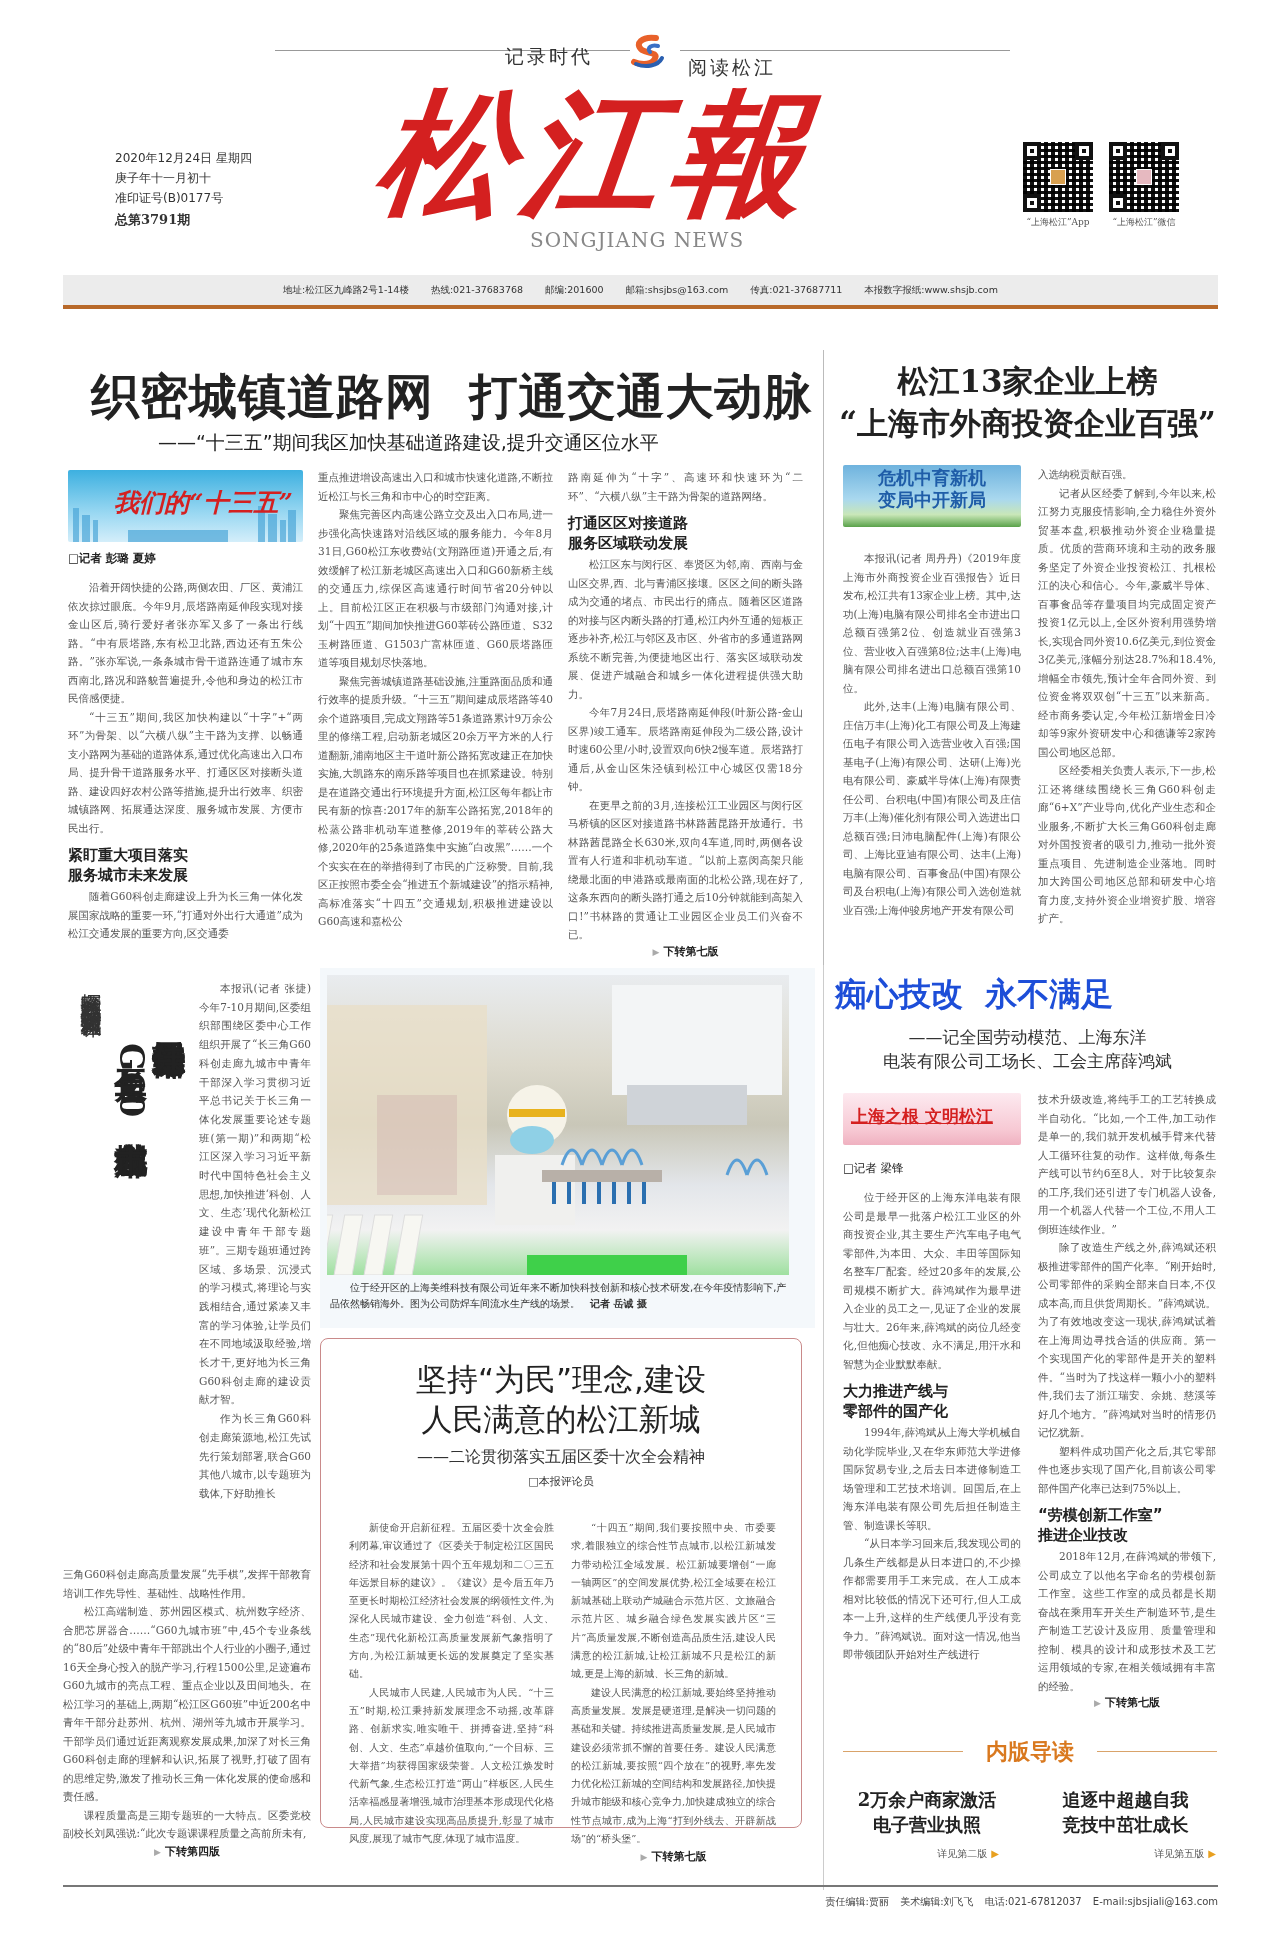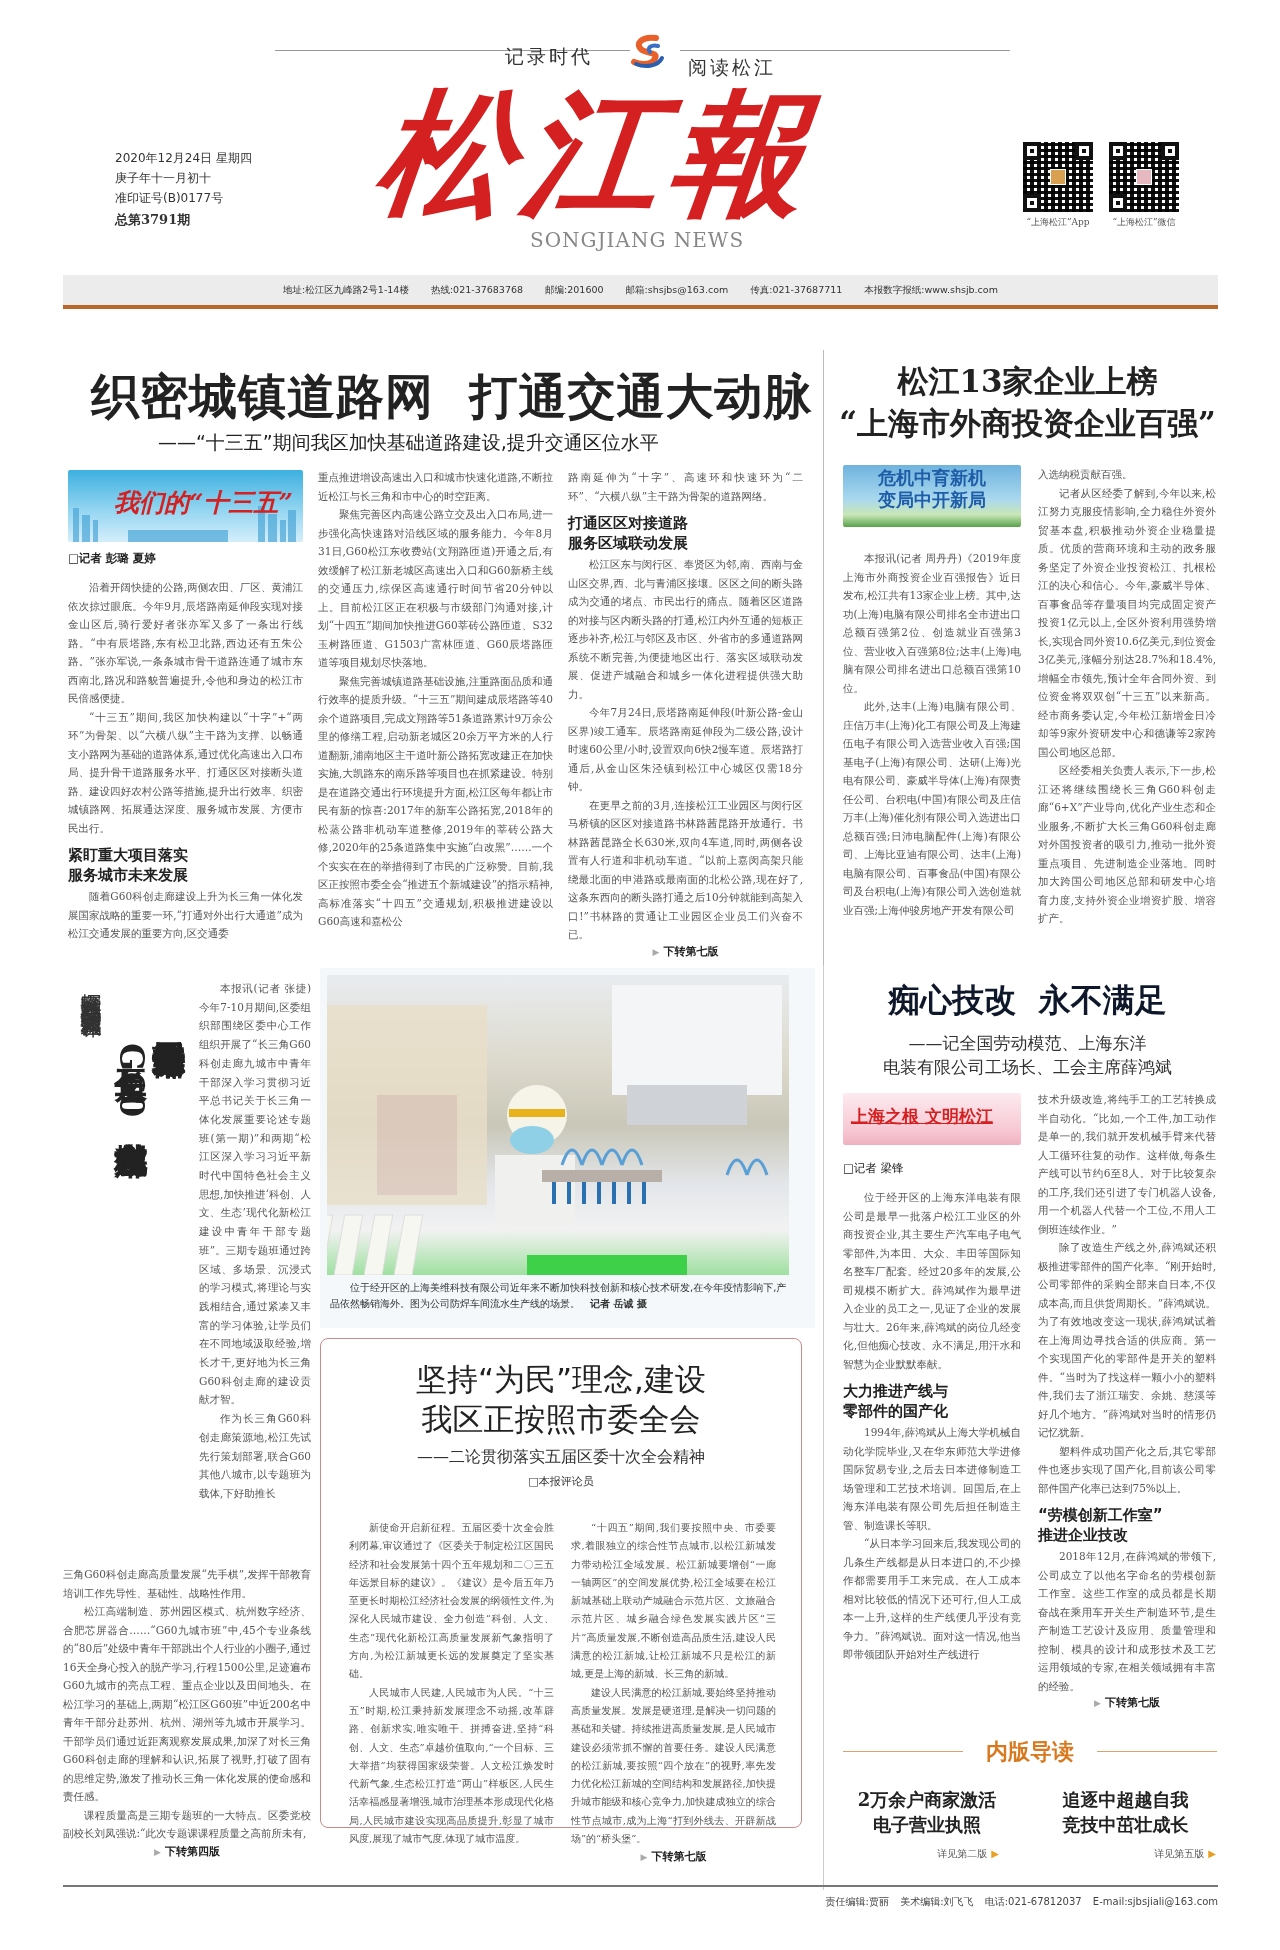--- a/index.html
+++ b/index.html
@@ -214,37 +214,37 @@
     </svg>
   </div>
   <div class="abs sans" style="left:10px;top:312px;width:460px;font-size:10px;line-height:16px;color:#333;text-indent:2em;">
     <span>位于经开区的上海美维科技有限公司近年来不断加快科技创新和核心技术研发,在今年疫情影响下,产品依然畅销海外。图为公司防焊车间流水生产线的场景。</span><span style="font-weight:bold;margin-left:10px;">记者 岳诚 摄</span>
   </div>
 </div>
 
 <div class="abs" style="left:320px;top:1338px;width:482px;height:490px;border:1px solid #c98a8a;border-radius:8px;">
   <div class="sans" style="text-align:center;font-size:31px;line-height:40px;color:#222;margin-top:20px;">
     <div>坚持“为民”理念,建设</div>
-    <div>我区正按照市委全会</div>
+    <div>人民满意的松江新城</div>
   </div>
   <div class="sans" style="text-align:center;font-size:16px;color:#333;margin-top:8px;">——二论贯彻落实五届区委十次全会精神</div>
   <div class="sans" style="text-align:center;font-size:11px;color:#333;margin-top:6px;">□本报评论员</div>
   <div class="abs body-text" style="left:28px;top:180px;width:205px;font-size:10px;line-height:18.3px;">
     <p>新使命开启新征程。五届区委十次全会胜利闭幕,审议通过了《区委关于制定松江区国民经济和社会发展第十四个五年规划和二〇三五年远景目标的建议》。《建议》是今后五年乃至更长时期松江经济社会发展的纲领性文件,为深化人民城市建设、全力创造“科创、人文、生态”现代化新松江高质量发展新气象指明了方向,为松江新城更长远的发展奠定了坚实基础。</p>
     <p>人民城市人民建,人民城市为人民。“十三五”时期,松江秉持新发展理念不动摇,改革辟路、创新求实,唯实唯干、拼搏奋进,坚持“科创、人文、生态”卓越价值取向,“一个目标、三大举措”均获得国家级荣誉。人文松江焕发时代新气象,生态松江打造“两山”样板区,人民生活幸福感显著增强,城市治理基本形成现代化格局,人民城市建设实现高品质提升,彰显了城市风度,展现了城市气度,体现了城市温度。</p>
   </div>
   <div class="abs body-text" style="left:250px;top:180px;width:205px;font-size:10px;line-height:18.3px;">
     <p>“十四五”期间,我们要按照中央、市委要求,着眼独立的综合性节点城市,以松江新城发力带动松江全域发展。松江新城要增创“一廊一轴两区”的空间发展优势,松江全域要在松江新城基础上联动产城融合示范片区、文旅融合示范片区、城乡融合绿色发展实践片区“三片”高质量发展,不断创造高品质生活,建设人民满意的松江新城,让松江新城不只是松江的新城,更是上海的新城、长三角的新城。</p>
     <p>建设人民满意的松江新城,要始终坚持推动高质量发展。发展是硬道理,是解决一切问题的基础和关键。持续推进高质量发展,是人民城市建设必须常抓不懈的首要任务。建设人民满意的松江新城,要按照“四个放在”的视野,率先发力优化松江新城的空间结构和发展路径,加快提升城市能级和核心竞争力,加快建成独立的综合性节点城市,成为上海“打到外线去、开辟新战场”的“桥头堡”。</p>
     <div class="jump"><span class="tri">▶</span><span>下转第七版</span></div>
   </div>
 </div>
 
 <div class="abs" style="left:835px;top:965px;width:385px;height:720px;">
-  <div class="serif" style="text-align:center;font-size:32px;font-weight:bold;color:#0f172a;margin-top:14px;white-space:pre;">痴心技改  永不满足</div>
+  <div class="serif" style="font-size:32px;font-weight:bold;color:#1d4ed8;margin-top:8px;white-space:pre;">痴心技改  永不满足</div>
   <div class="sans" style="text-align:center;font-size:17px;line-height:24px;color:#333;margin-top:8px;">
     <div>——记全国劳动模范、上海东洋</div>
     <div>电装有限公司工场长、工会主席薛鸿斌</div>
   </div>
   <div class="abs" style="left:8px;top:128px;width:178px;">
     <div class="banner" style="width:178px;height:52px;background:linear-gradient(180deg,#fdeaf0 0%,#f7c9d4 70%,#efb1c0 100%);">
       <div class="abs sans" style="left:8px;top:12px;font-size:17px;font-weight:bold;color:#d42020;white-space:nowrap;text-decoration:underline;">上海之根 文明松江</div>
     </div>
     <div class="sans" style="font-size:11.5px;color:#222;margin:16px 0 12px;">□记者 梁锋</div>
     <div class="body-text">

